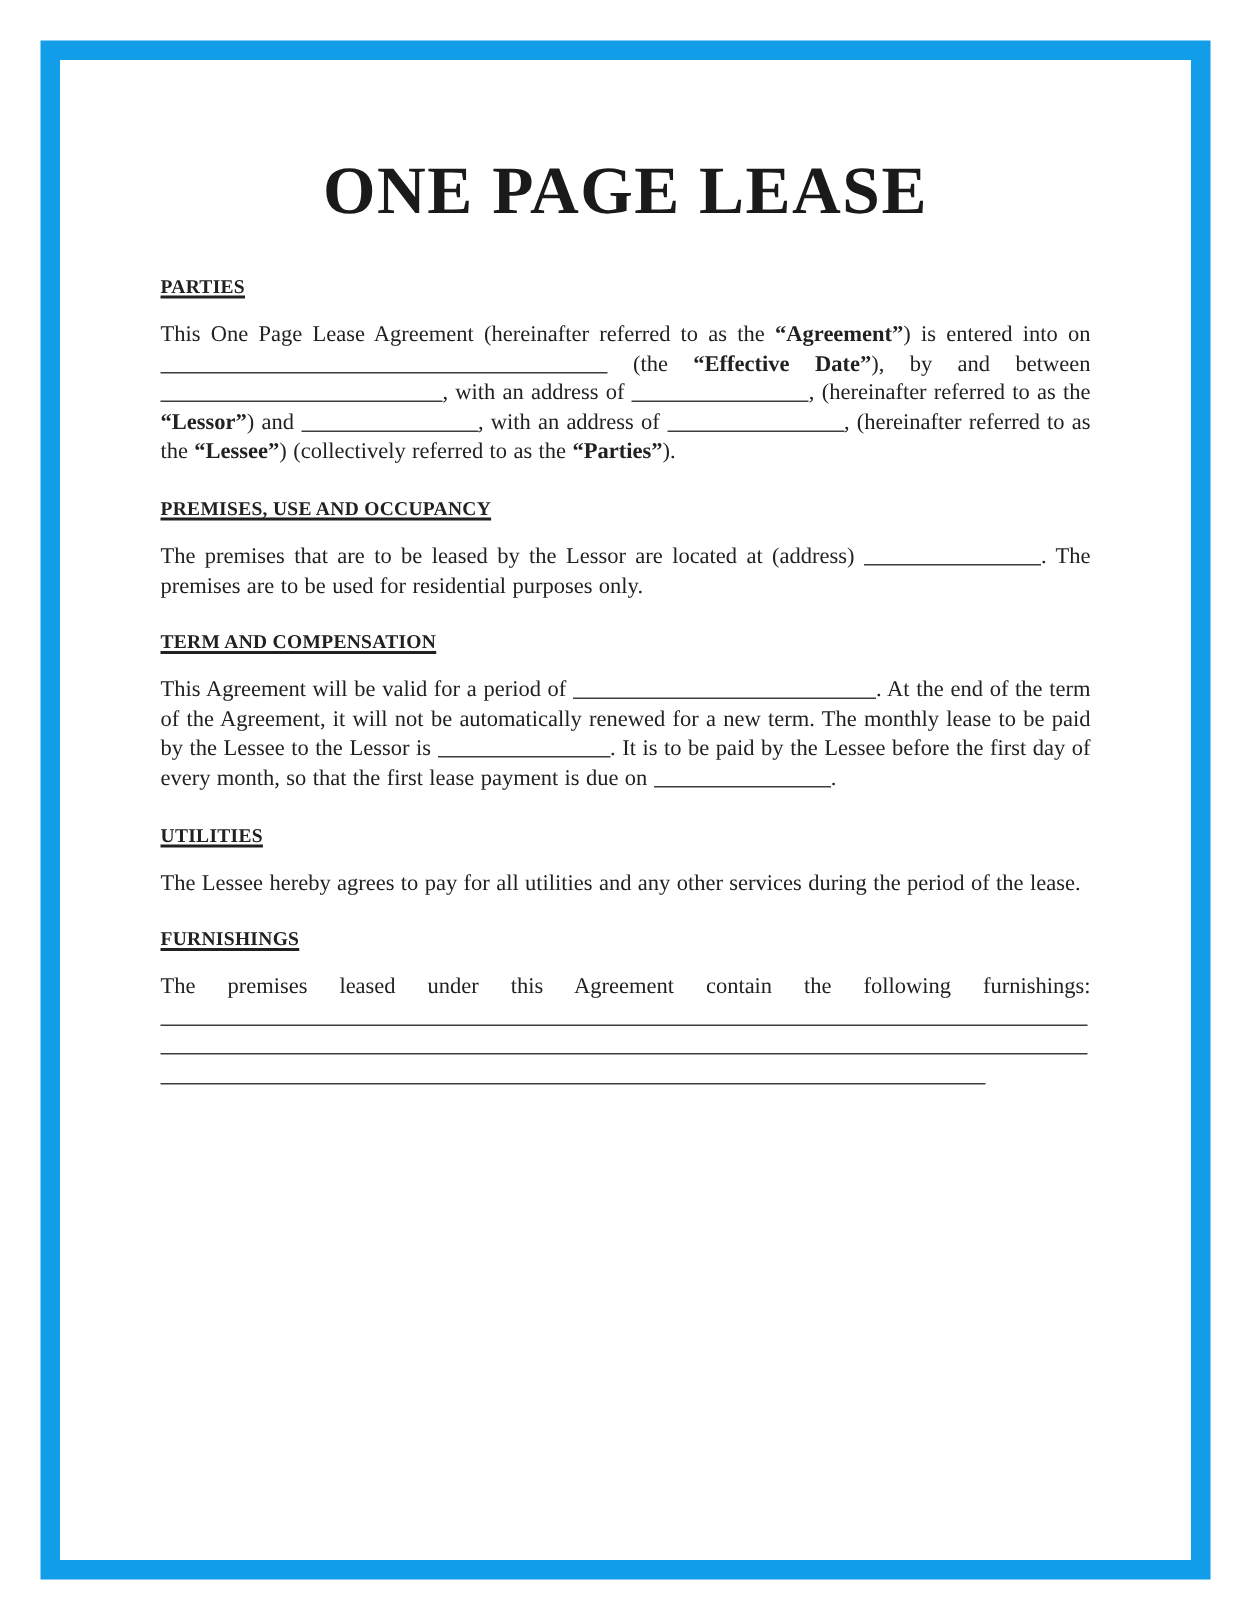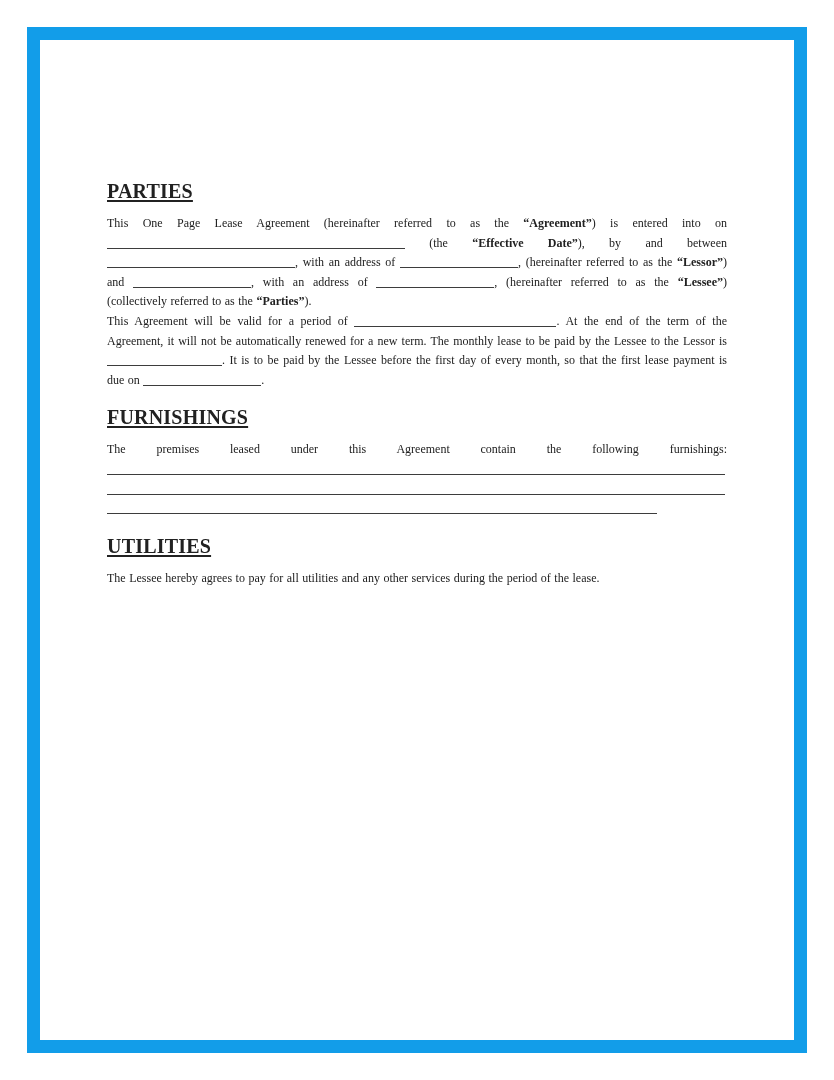--- a/index.html
+++ b/index.html
@@ -33,68 +33,71 @@
   h1.doc-title {
     margin: 97px 0 24px;
     text-align: center;
     font-size: 45px;
     line-height: 61px;
     font-weight: 700;
     letter-spacing: 1px;
     color: #1a1a1a;
   }
   section h2 {
-    font-size: 20px;
+    font-size: 13px;
     line-height: 18px;
     font-weight: 700;
     margin: 18px 0 14px;
     letter-spacing: 0.2px;
     text-decoration: underline;
     text-underline-offset: 2px;
     text-decoration-thickness: 1.5px;
   }
   section p {
     margin: 0;
-    font-size: 12px;
+    font-size: 15px;
     line-height: 19.6px;
     text-align: justify;
     word-spacing: 0.5px;
   }
   .blank {
     display: inline-block;
     height: 12px;
     border-bottom: 1.5px solid var(--rule);
     margin-bottom: -2px;
   }
   b { font-weight: 700; }
 </style>
 </head>
 <body>
 
 <div class="page">
   <div class="frame"></div>
   <div class="content">
     <h1 class="doc-title">
-      <br>
+      <span>ONE PAGE LEASE</span><br>
     </h1>
     <div>
         <section>
           <h2>PARTIES</h2>
           <p><span>This One Page Lease Agreement (hereinafter referred to as the </span><b>“Agreement”</b><span>) is entered into on </span><span class="blank" style="width: 298px;"></span><span> (the </span><b>“Effective Date”</b><span>), by and between </span><span class="blank" style="width: 188px;"></span><span>, with an address of </span><span class="blank" style="width: 118px;"></span><span>, (hereinafter referred to as the </span><b>“Lessor”</b><span>) and </span><span class="blank" style="width: 118px;"></span><span>, with an address of </span><span class="blank" style="width: 118px;"></span><span>, (hereinafter referred to as the </span><b>“Lessee”</b><span>) (collectively referred to as the </span><b>“Parties”</b><span>).</span></p>
         </section>
         <section>
+          <h2>PREMISES, USE AND OCCUPANCY</h2>
+          <p><span>The premises that are to be leased by the Lessor are located at (address) </span><span class="blank" style="width: 118px;"></span><span>. The premises are to be used for residential purposes only.</span></p>
         </section>
         <section>
+          <h2>TERM AND COMPENSATION</h2>
           <p><span>This Agreement will be valid for a period of </span><span class="blank" style="width: 202px;"></span><span>. At the end of the term of the Agreement, it will not be automatically renewed for a new term. The monthly lease to be paid by the Lessee to the Lessor is </span><span class="blank" style="width: 115px;"></span><span>. It is to be paid by the Lessee before the first day of every month, so that the first lease payment is due on </span><span class="blank" style="width: 118px;"></span><span>.</span></p>
+        </section>
+        <section>
+          <h2>UTILITIES</h2>
+          <p><span>The Lessee hereby agrees to pay for all utilities and any other services during the period of the lease.</span></p>
         </section>
         <section>
           <h2>FURNISHINGS</h2>
           <p><span>The premises leased under this Agreement contain the following furnishings: </span><span class="blank" style="width: 618px;"></span><span> </span><span class="blank" style="width: 618px;"></span><span> </span><span class="blank" style="width: 550px;"></span></p>
-        </section>
-        <section>
-          <h2>UTILITIES</h2>
-          <p><span>The Lessee hereby agrees to pay for all utilities and any other services during the period of the lease.</span></p>
         </section>
         <section>
         </section>
       </div>
   </div>
 </div>
 
 </body></html>

